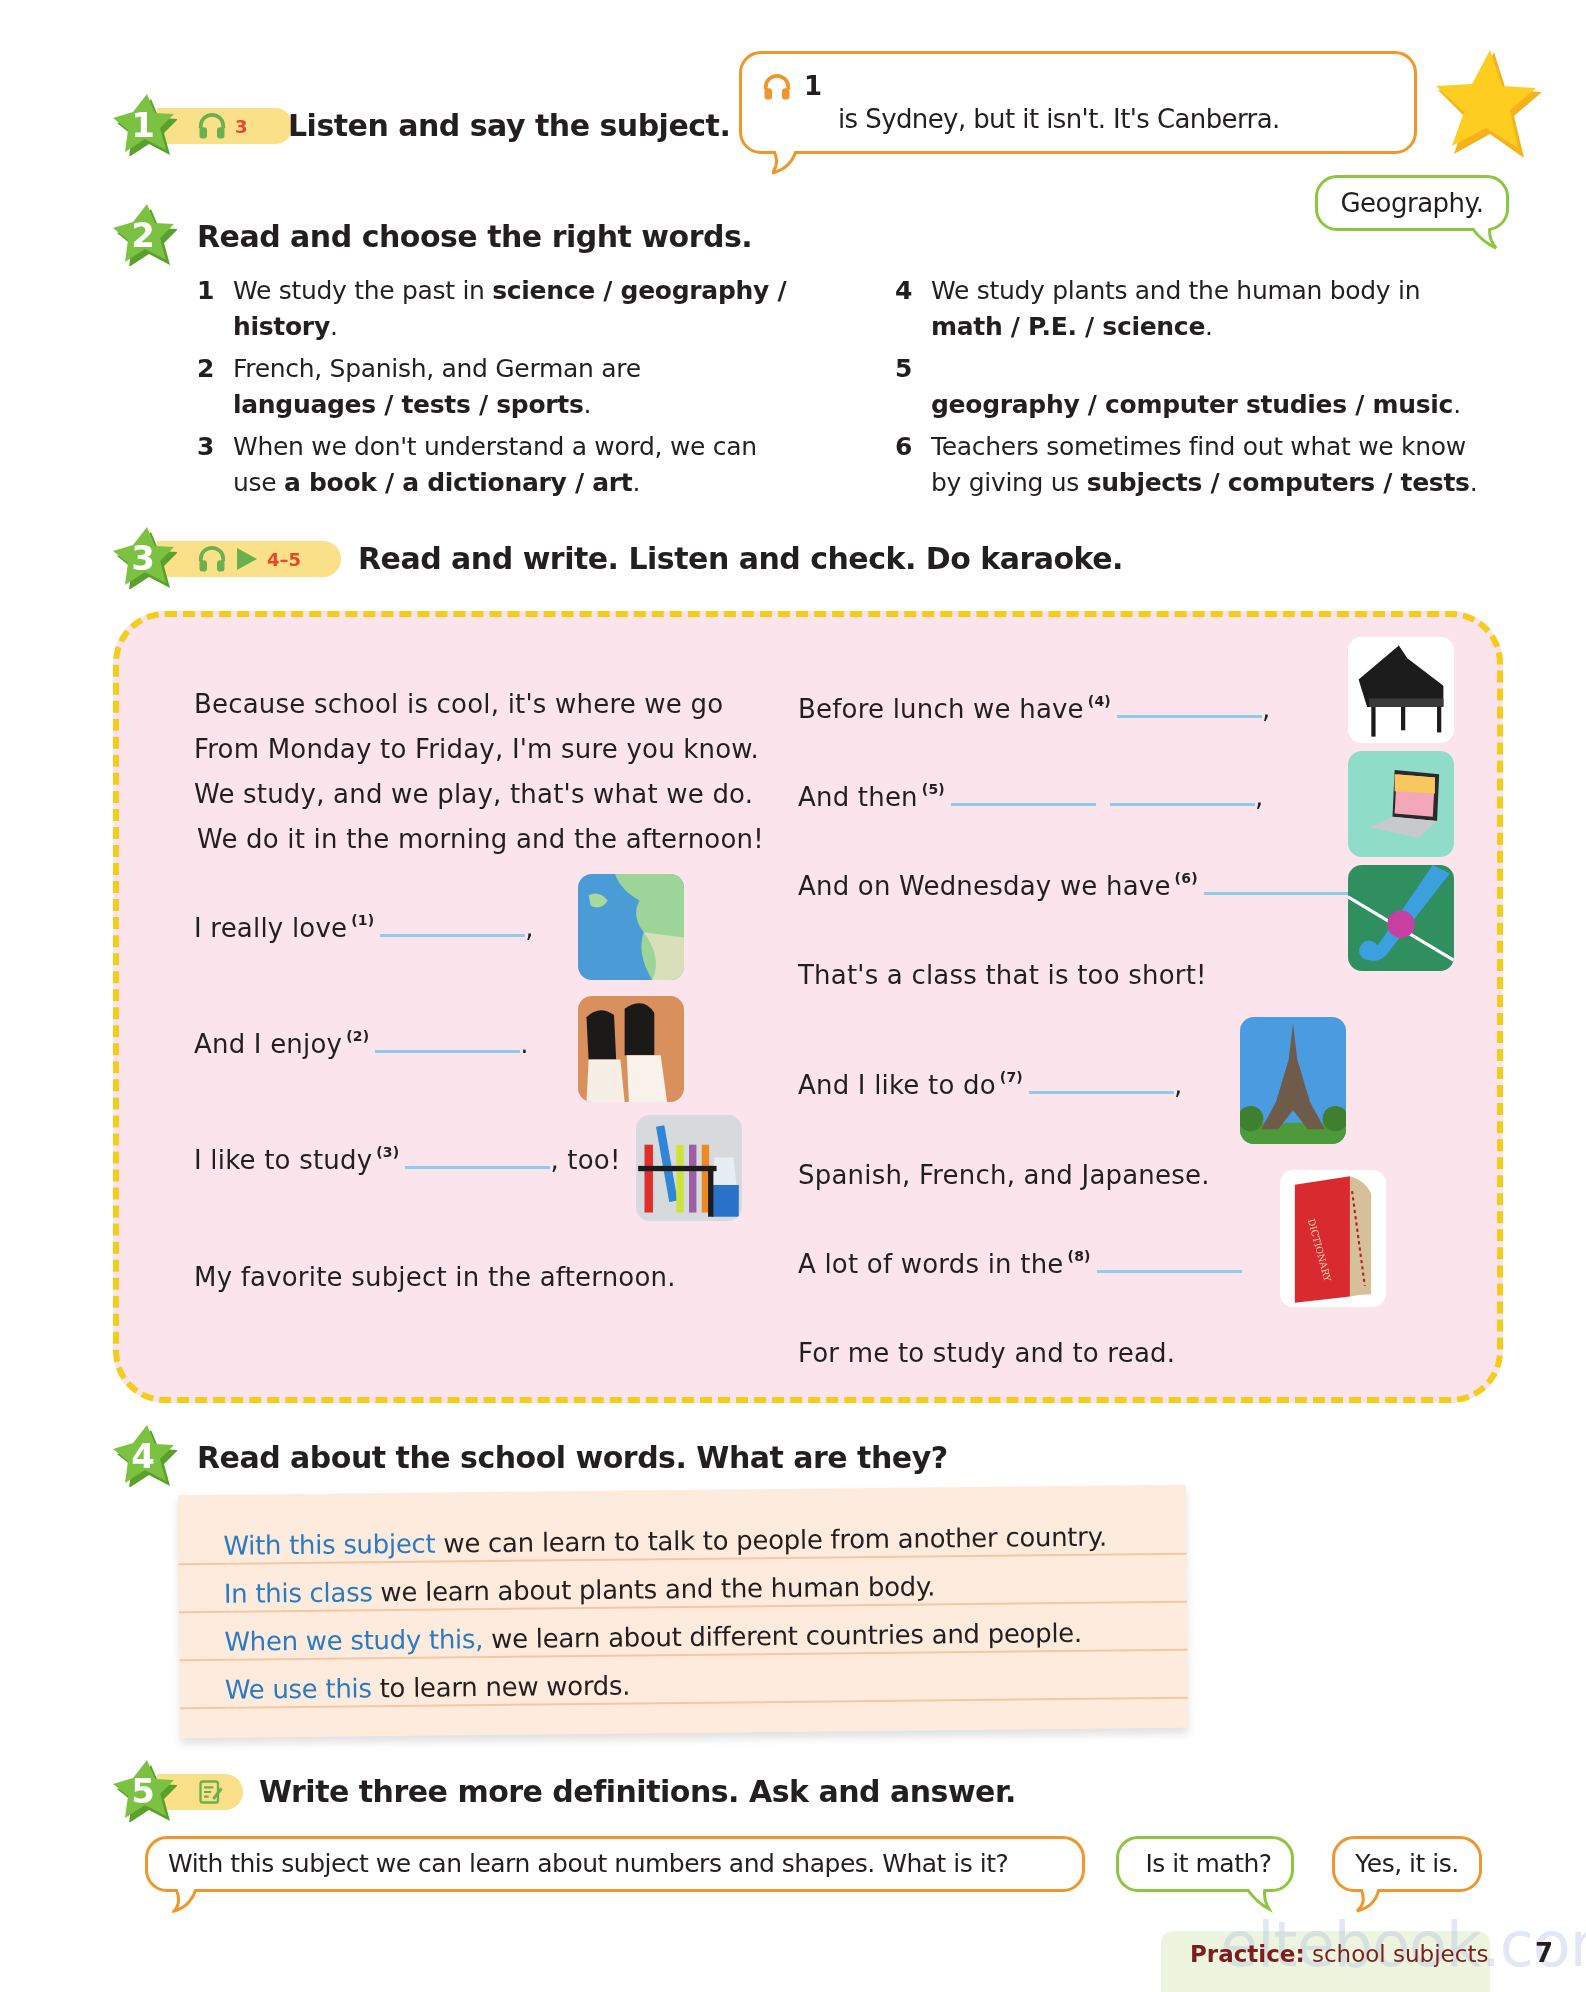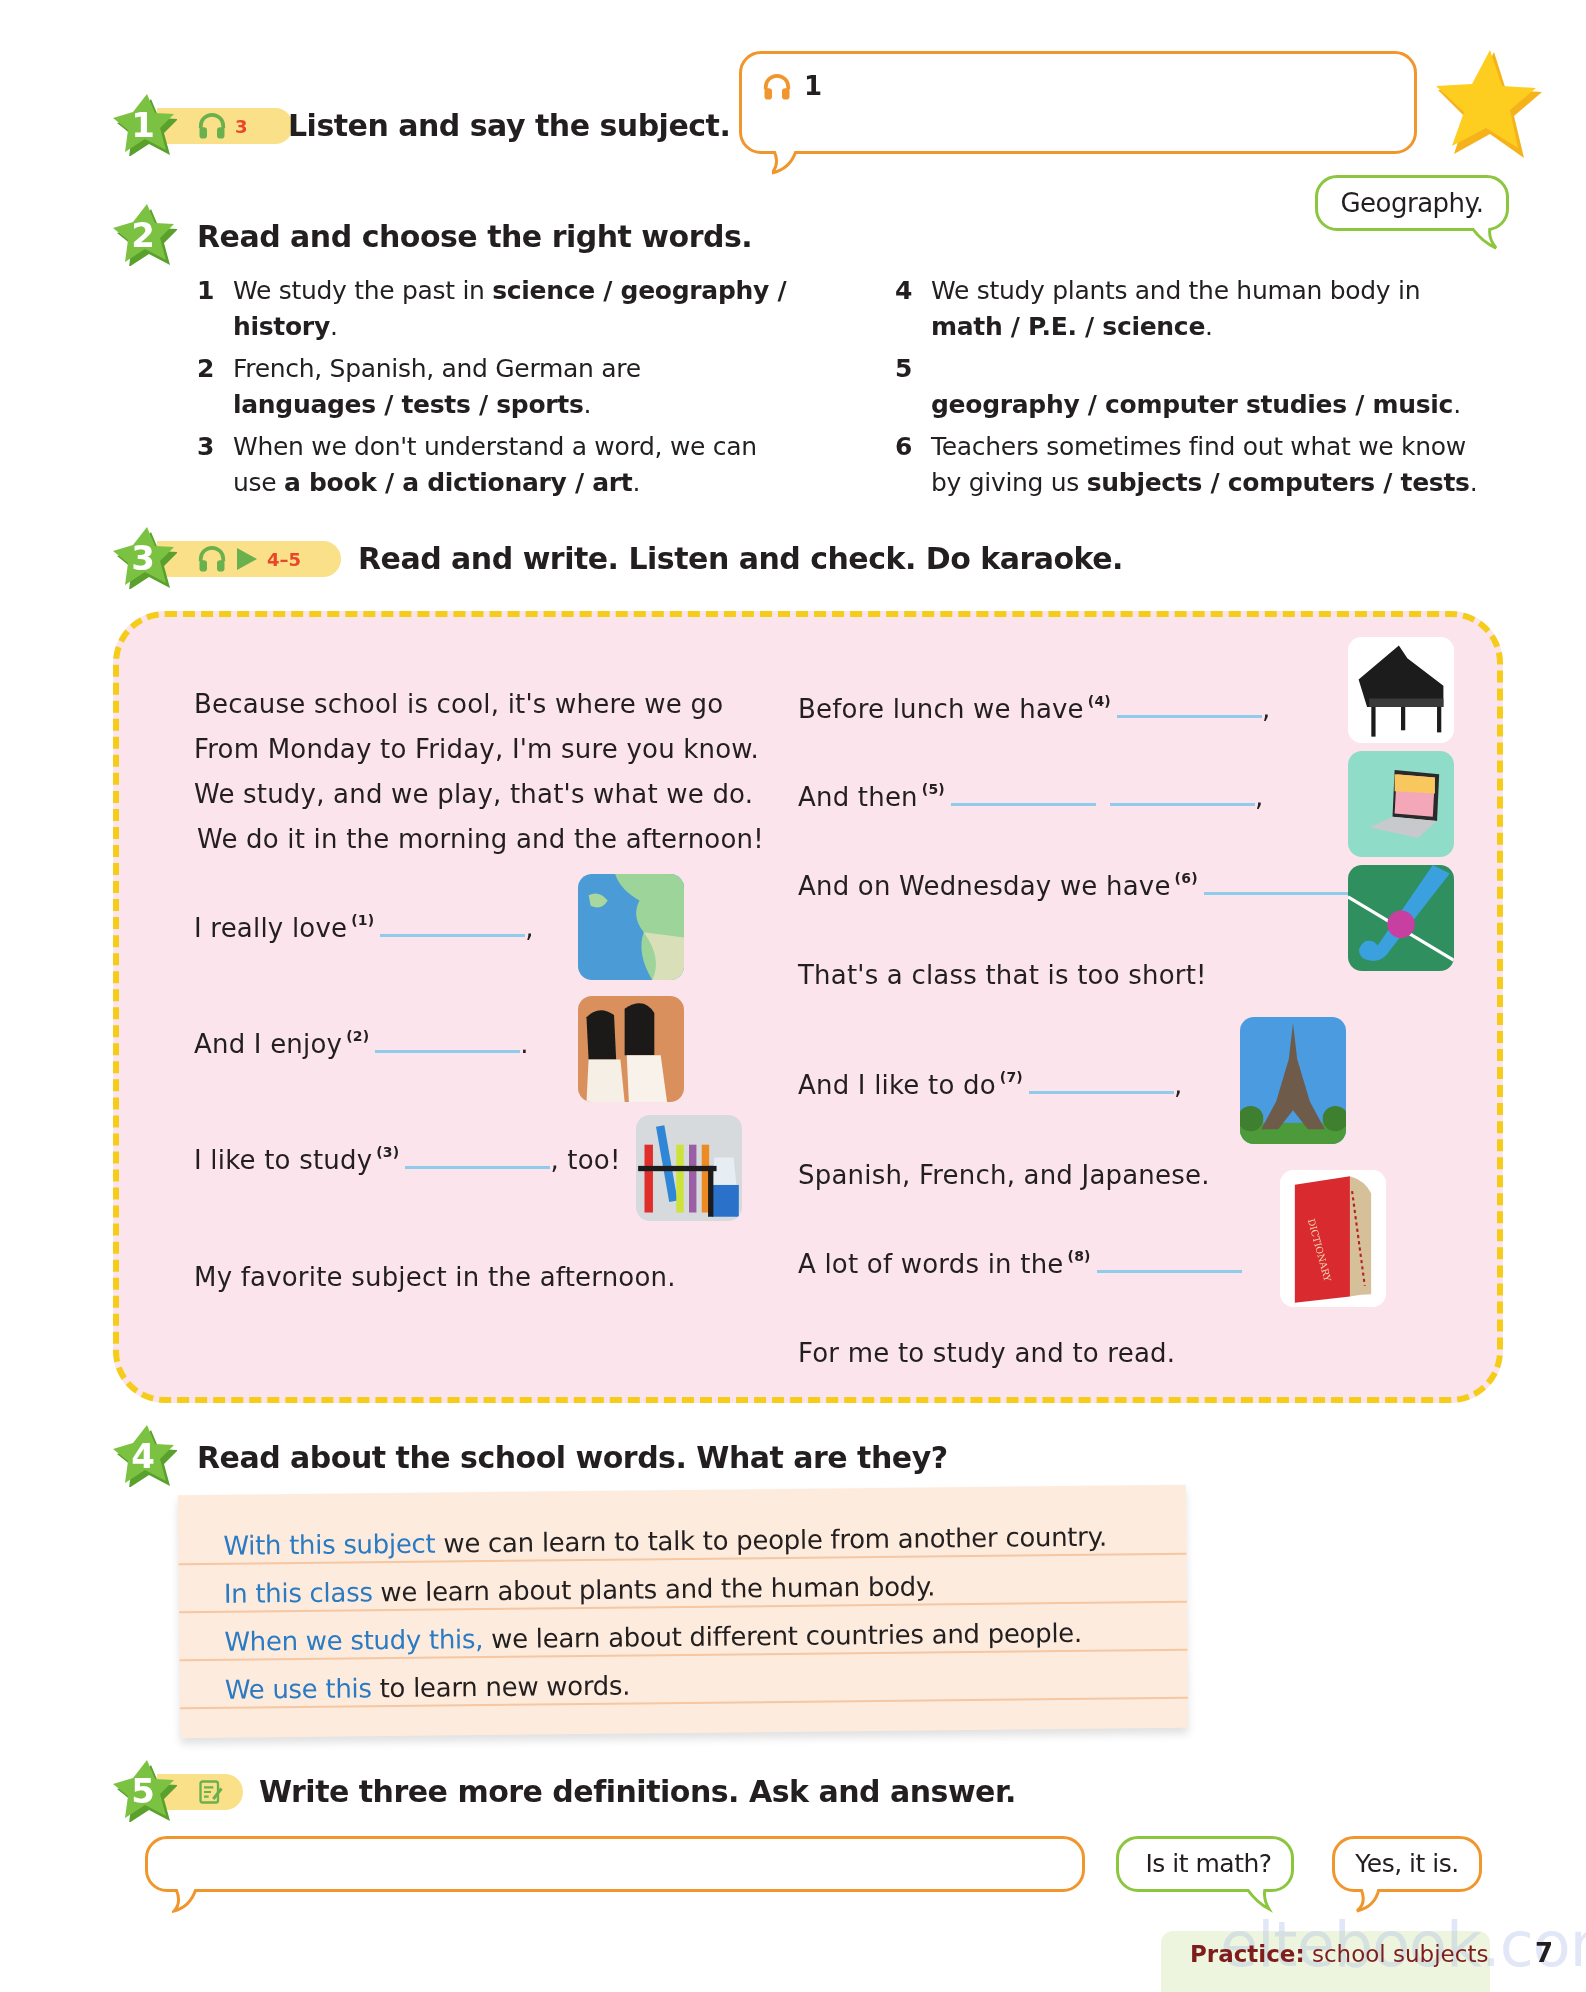--- a/index.html
+++ b/index.html
@@ -86,20 +86,21 @@
     </div>
   <div class="ex-num">1</div>
 </div>
 <div class="ex-title" style="left:288px; top:108px;">Listen and say the subject.</div>
 
 <div class="bubble orange" style="left:739px; top:51px; width:678px; height:103px; padding:14px 0 0 22px;">
   <svg width="30" height="30" style="color:#f0962c; position:absolute; left:20px; top:18px;">
       <use href="#headphones"></use>
     </svg>
   <span style="position:absolute; left:62px; top:17px; font-size:26px; font-weight:bold;">1</span>
+  <div style="position:absolute; left:96px; top:50px; font-size:26px; letter-spacing:-0.6px; white-space:nowrap;">is Sydney, but it isn't. It's Canberra.</div>
   <div class="bubble-tail" style="left:30px; top:97px;">
     <svg width="30" height="26">
         <path d="M2 0 Q8 12 0 22 Q18 18 24 0" fill="#fff" stroke="#f0962c" stroke-width="3"></path>
       </svg>
   </div>
 </div>
 
 <div class="abs" style="left:1432px; top:48px; width:112px; height:114px;">
   <svg width="112" height="114" viewBox="0 0 112 114">
     <polygon points="62,4 74,42 110,44 82,68 92,110 58,86 22,106 34,70 6,42 44,40" fill="#f5b21b"></polygon>
@@ -344,20 +345,21 @@
   <div class="ex-star">
       <svg>
         <use href="#greenstar"></use>
       </svg>
     </div>
   <div class="ex-num">5</div>
 </div>
 <div class="ex-title" style="left:259px; top:1774px;">Write three more definitions. Ask and answer.</div>
 
 <div class="bubble orange" style="left:145px; top:1836px; width:940px; height:56px; padding-left:20px; line-height:50px; font-size:25px; letter-spacing:-0.5px; white-space:nowrap;">
+  <span>With this subject we can learn about numbers and shapes. What is it?</span>
   <div class="bubble-tail" style="left:24px; top:50px;">
     <svg width="30" height="26">
         <path d="M4 0 Q10 14 2 22 Q18 18 24 0" fill="#fff" stroke="#f0962c" stroke-width="3"></path>
       </svg>
   </div>
 </div>
 <div class="bubble green" style="left:1116px; top:1836px; width:178px; height:56px; text-align:center; line-height:50px; font-size:25px; letter-spacing:-0.5px;padding-left:7px;">
   <span>Is it math?</span>
   <div class="bubble-tail" style="left:124px; top:50px;">
     <svg width="30" height="26">

